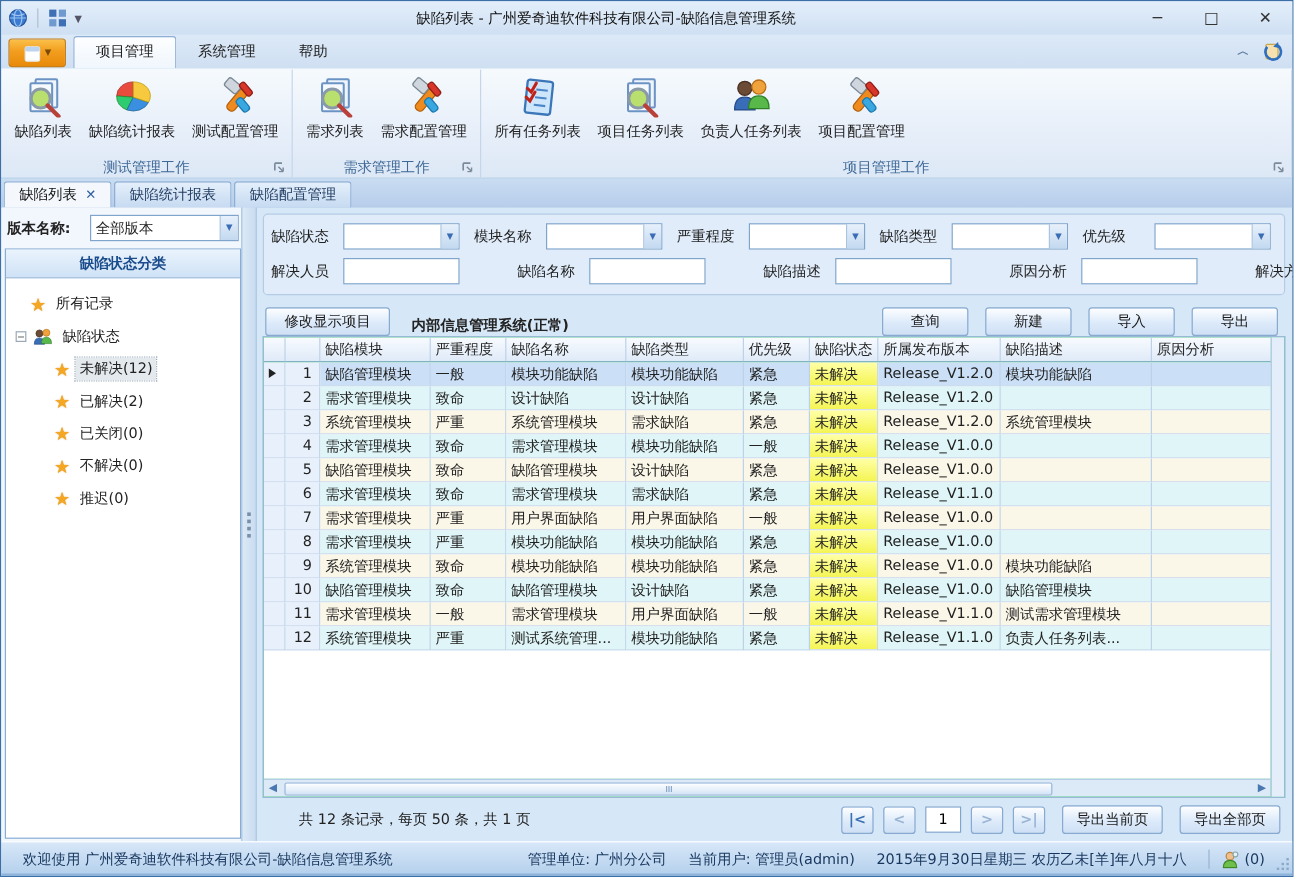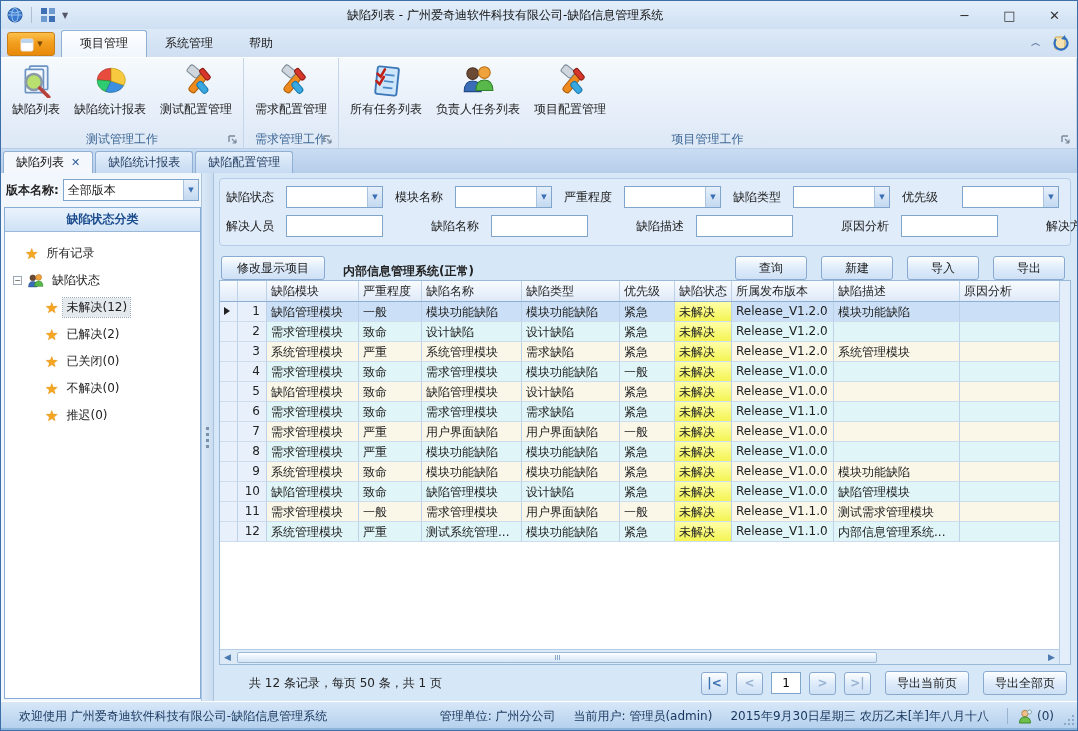--- a/index.html
+++ b/index.html
@@ -38,21 +38,21 @@
   .doc-tabs { height:24px; background:linear-gradient(180deg,#c9dcf2,#b6cdea); display:flex; align-items:flex-end; padding-left:2px; flex:0 0 auto; }
   .d-tab { height:22px; padding:3px 12px; margin-right:2px; border:1px solid #8fafd4; border-bottom:none; border-radius:3px 3px 0 0; background:linear-gradient(180deg,#e4effb,#c6daf1); color:#1f3a5f; display:flex; align-items:center; gap:7px; }
   .d-tab.active { background:#f4f8fd; color:#111; }
   .d-close { color:#2f5e9e; font-weight:bold; font-size:11px; }
 
   
   .main { flex:1; display:flex; min-height:0; }
 
   
   .sidebar { width:200px; background:#f2f7fd; display:flex; flex-direction:column; padding:4px 0 2px 3px; }
-  .version-row { display:flex; align-items:center; gap:4px; margin:2px 2px 6px 2px; }
+  .version-row { display:flex; align-items:center; gap:16px; margin:2px 2px 6px 2px; }
   .version-row .vlabel { font-weight:bold; white-space:nowrap; }
   .combo { background:#fff; border:1px solid #7fa5cd; height:22px; display:flex; align-items:center; }
   .combo .c-text { flex:1; padding:0 4px; overflow:hidden; white-space:nowrap; }
   .combo .c-btn { width:15px; height:100%; background:linear-gradient(180deg,#e7f0fb,#c3d9f0); border-left:1px solid #a8c4e0; display:flex; align-items:center; justify-content:center; font-size:7px; color:#3a6db4; }
   .v-combo { flex:1; }
   .side-panel { flex:1; border:1px solid #86add6; background:#fff; display:flex; flex-direction:column; min-height:0; }
   .side-panel-hd { height:24px; background:linear-gradient(180deg,#eaf3fd,#cfe2f6); border-bottom:1px solid #9cb8d8; display:flex; align-items:center; justify-content:center; font-weight:bold; color:#1b4c8c; }
   .tree { padding:8px 0 0 6px; overflow:hidden; }
   .tree-item { height:27px; display:flex; align-items:center; gap:5px; white-space:nowrap; }
   .expander { width:9px; height:9px; border:1px solid #9aa8b8; background:#fff; font-size:8px; line-height:7px; text-align:center; color:#444; display:none; }
@@ -268,39 +268,51 @@
         <span>测试管理工作</span>
         <svg class="dlg-launch" width="9" height="9">
             <use href="#ic-launcher"></use>
           </svg>
       </div>
     </div>
     <div class="r-group">
       <div class="rg-buttons">
         <div class="r-big-btn">
           <svg viewBox="0 0 32 32">
+              <use href="#ic-docsearch"></use>
+            </svg>
+          <span class="lbl">需求列表</span>
+        </div>
+        <div class="r-big-btn">
+          <svg viewBox="0 0 32 32">
               <use href="#ic-tools"></use>
             </svg>
           <span class="lbl">需求配置管理</span>
         </div>
       </div>
       <div class="rg-footer">
         <span>需求管理工作</span>
         <svg class="dlg-launch" width="9" height="9">
             <use href="#ic-launcher"></use>
           </svg>
       </div>
     </div>
     <div class="r-group" style="flex:1">
       <div class="rg-buttons">
         <div class="r-big-btn">
           <svg viewBox="0 0 32 32">
               <use href="#ic-checklist"></use>
             </svg>
           <span class="lbl">所有任务列表</span>
+        </div>
+        <div class="r-big-btn">
+          <svg viewBox="0 0 32 32">
+              <use href="#ic-docsearch"></use>
+            </svg>
+          <span class="lbl">项目任务列表</span>
         </div>
         <div class="r-big-btn">
           <svg viewBox="0 0 32 32">
               <use href="#ic-people"></use>
             </svg>
           <span class="lbl">负责人任务列表</span>
         </div>
         <div class="r-big-btn">
           <svg viewBox="0 0 32 32">
               <use href="#ic-tools"></use>
@@ -659,21 +671,21 @@
               <div class="g-row">
     <div class="gc c-ind"></div>
     <div class="gc c-num">12</div>
     <div class="gc c-module">系统管理模块</div>
     <div class="gc c-sev">严重</div>
     <div class="gc c-name">测试系统管理...</div>
     <div class="gc c-type">模块功能缺陷</div>
     <div class="gc c-pri">紧急</div>
     <div class="gc c-status cell-status">未解决</div>
     <div class="gc c-rel">Release_V1.1.0</div>
-    <div class="gc c-desc">内部信息管理系统...</div>
+    <div class="gc c-desc">负责人任务列表...</div>
     <div class="gc c-cause"></div>
 
   </div>
             </div>
           <div class="hscroll">
             <div class="hs-arrow">◀</div>
             <div class="hs-thumb">
                 <i></i>
                 <i></i>
                 <i></i>

